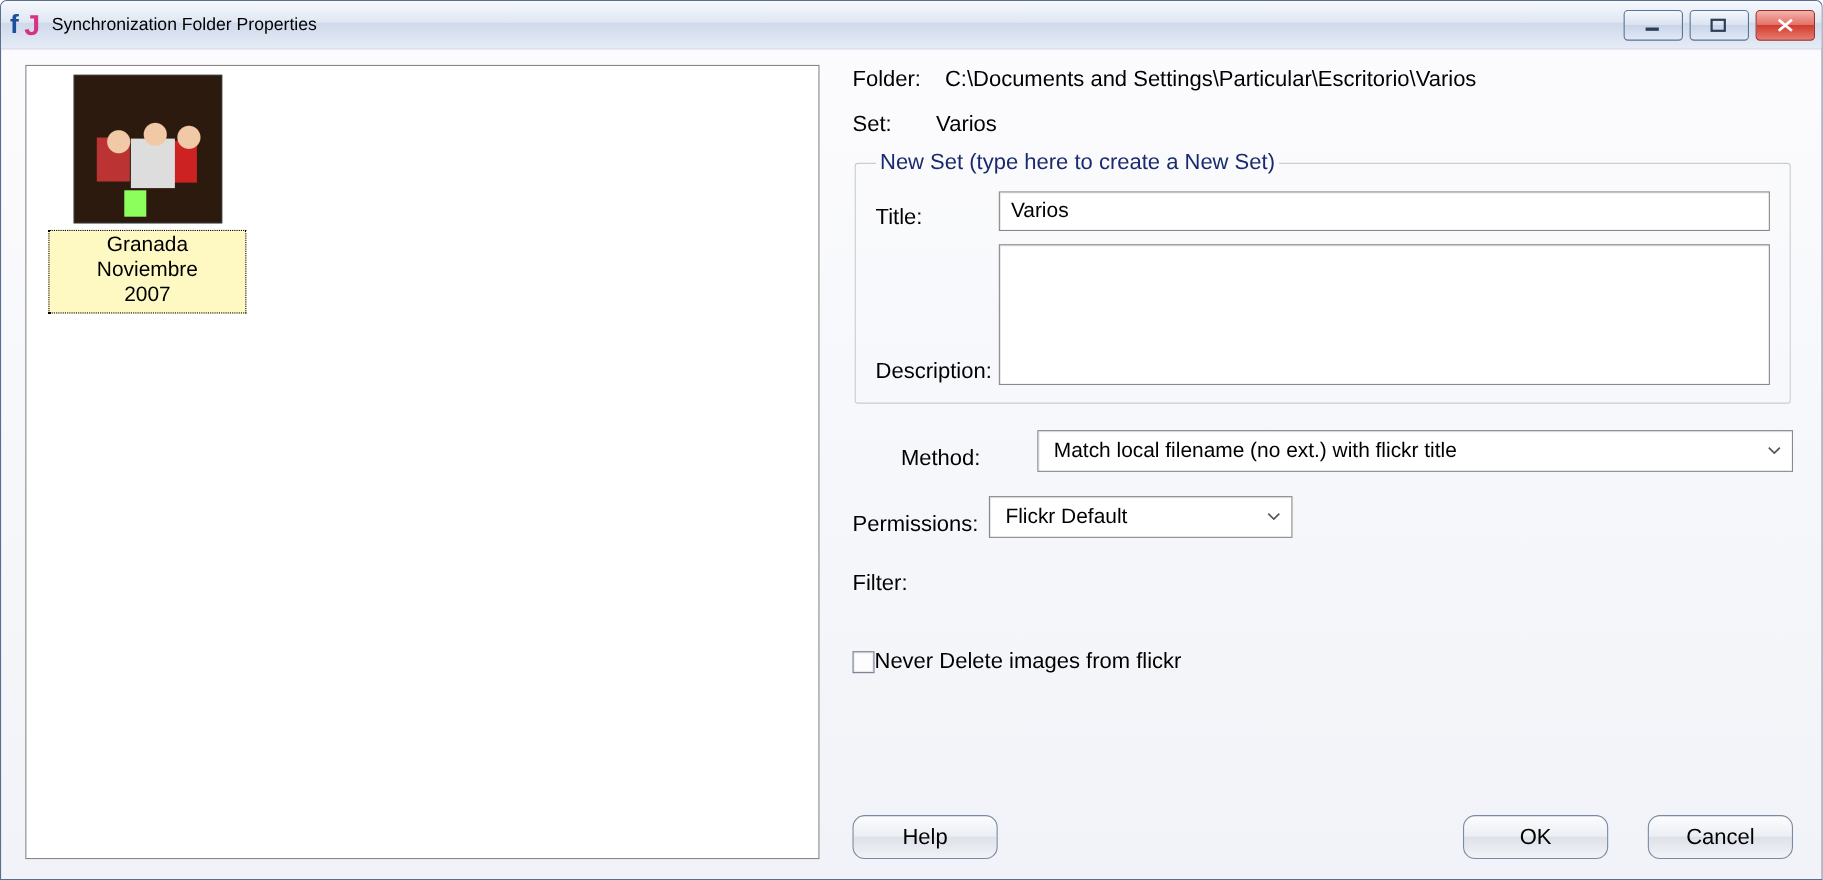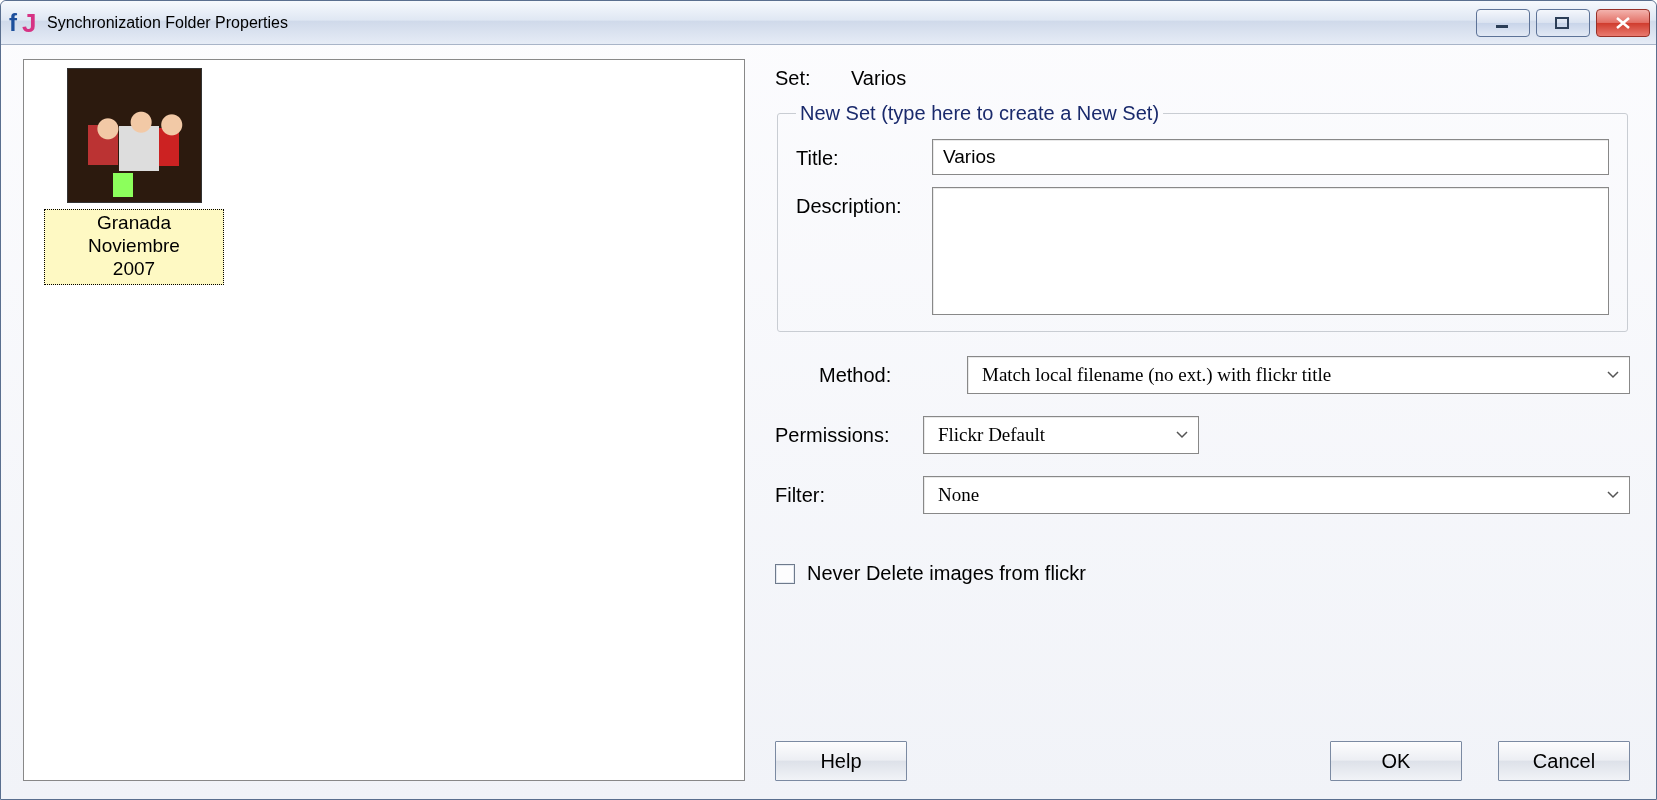--- a/index.html
+++ b/index.html
@@ -136,22 +136,22 @@
     padding: 14px 18px 16px 18px;
     margin-top: 2px;
   }
   fieldset.new-set legend {
     font-size: 20px;
     color: #1a2a6c;
     padding: 0 4px;
   }
   .form-row {
     display:flex;
-    align-items: flex-start;
-    gap: 28px;
+    align-items: flex-end;
+    gap: 4px;
     margin-bottom: 12px;
   }
   .form-row:last-child{margin-bottom:0;}
   .form-row label{
     width: 108px;
     font-size: 20px;
     padding-top: 8px;
   }
   .form-row.wide label{ width: 120px; }
   input[type=text], textarea, .select {
@@ -168,54 +168,53 @@
     resize: none;
   }
   .flex-fill { flex:1; }
   .select {
     height: 38px;
     display:flex;
     align-items:center;
     justify-content: space-between;
     padding-right: 4px;
     cursor: default;
-    font-family: Liberation Serif, serif;
   }
   .select .sel-text { padding-left: 4px; }
   .select .sel-btn {
     width: 24px; height: 100%;
     display:flex; align-items:center; justify-content:center;
     border-left: 0;
   }
   .checkbox-row{
     display:flex;
     gap: 70px;
     margin-top: 26px;
     font-size: 20px;
     align-items:center;
   }
   .cb {
-    display:flex; align-items:center; gap:12px;
+    display:flex; align-items:center; 
   }
   .cb .box{
     width:20px;height:20px;border:1px solid #6e7a8c;background:#fdfdfe;
     box-shadow: inset 0 0 0 1px #e3e8f0;
   }
   .button-row{
     display:flex;
     margin-top: auto;
     padding-top: 30px;
     align-items:center;
   }
   .button-row .spacer{flex:1;}
   .btn{
     min-width: 132px;
     height: 40px;
     border:1px solid #7b8aa2;
-    border-radius: 1px;
+    border-radius: 11px;
     background: linear-gradient(to bottom,#fdfdfe 0,#eceef3 48%,#dde1e9 50%,#f1f3f7 100%);
     font-size: 20px;
     display:flex;align-items:center;justify-content:center;
     margin-left: 36px;
     cursor: default;
   }
   .btn.help{ margin-left:0; }
   .w-perm { width: 276px; flex: 0 0 auto; }
 </style>
 </head>
@@ -253,20 +252,24 @@
     <div class="left-pane">
       <div class="thumb">
         <div class="thumb-img"></div>
         <div class="thumb-label">Granada Noviembre
 2007</div>
       </div>
     </div>
 
     <div class="right-pane">
 
+      <div class="kv-row">
+        <div class="k">Folder:</div>
+        <div class="v">C:\Documents and Settings\Particular\Escritorio\Varios</div>
+      </div>
       <div class="kv-row setrow" style="margin-top:8px;">
         <div class="k">Set:</div>
         <div class="v">Varios</div>
       </div>
 
       <fieldset class="new-set">
         <legend>New Set   (type here to create a New Set)</legend>
         <div class="form-row">
           <label>Title:</label>
           <input type="text" class="flex-fill" value="Varios" style="">
@@ -296,28 +299,20 @@
           <span class="sel-btn">
             <svg width="12" height="8" viewBox="0 0 12 8">
                 <path d="M1 1 L6 6 L11 1" fill="none" stroke="#555" stroke-width="1.5"></path>
               </svg>
           </span>
         </div>
       </div>
 
       <div class="form-row wide">
         <label>Filter:</label>
-        <div class="select flex-fill">
-          <span class="sel-text">None</span>
-          <span class="sel-btn">
-            <svg width="12" height="8" viewBox="0 0 12 8">
-                <path d="M1 1 L6 6 L11 1" fill="none" stroke="#555" stroke-width="1.5"></path>
-              </svg>
-          </span>
-        </div>
       </div>
 
       <div class="checkbox-row">
         <div class="cb">
           <div class="box"></div>
           <span>Never Delete images from flickr</span>
         </div>
       </div>
 
       <div class="button-row">

